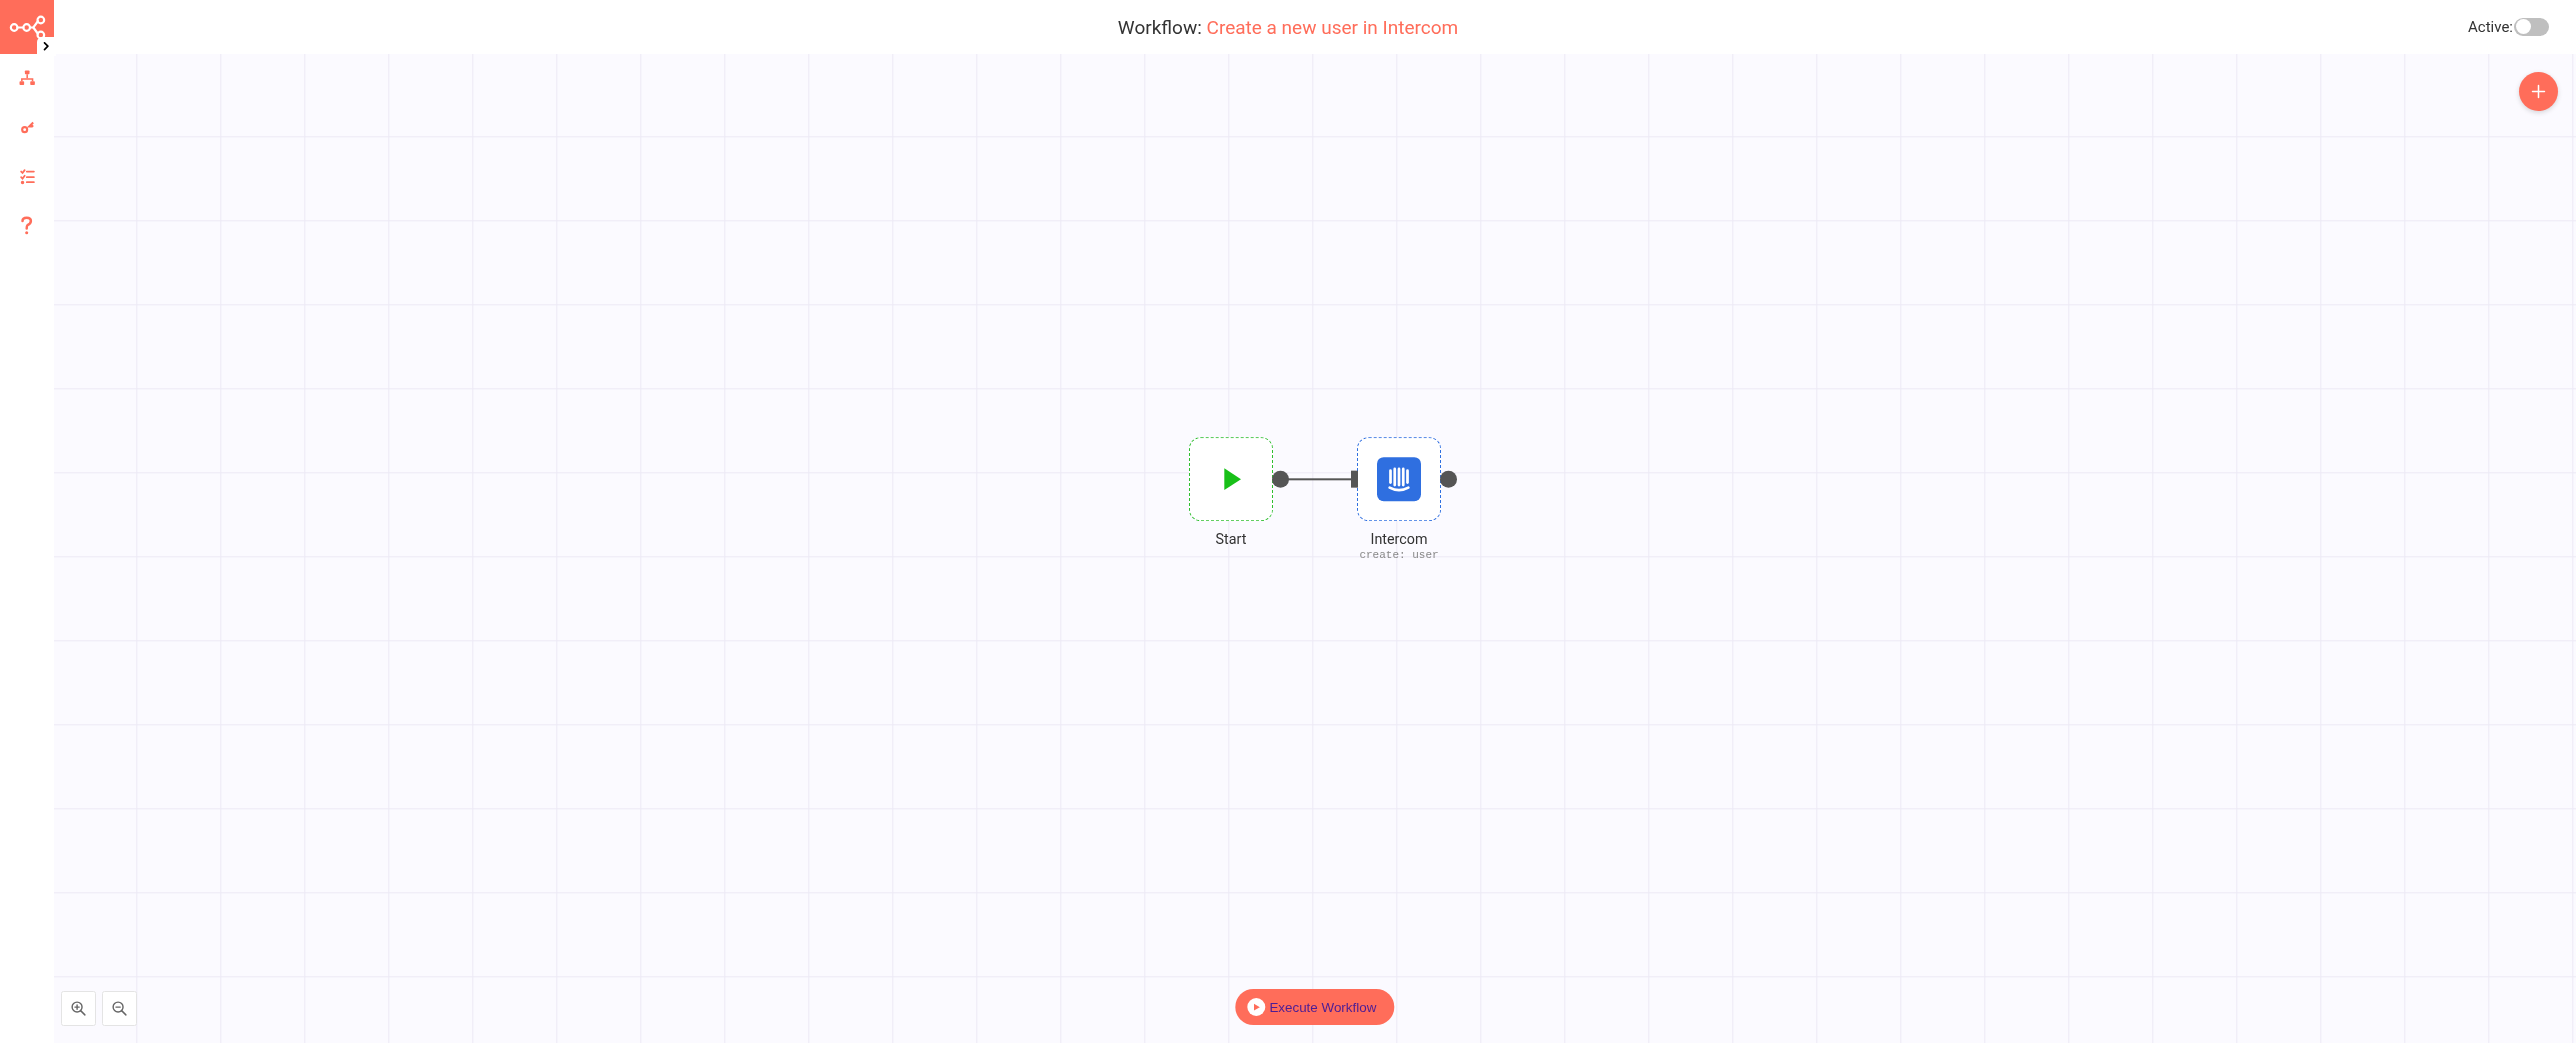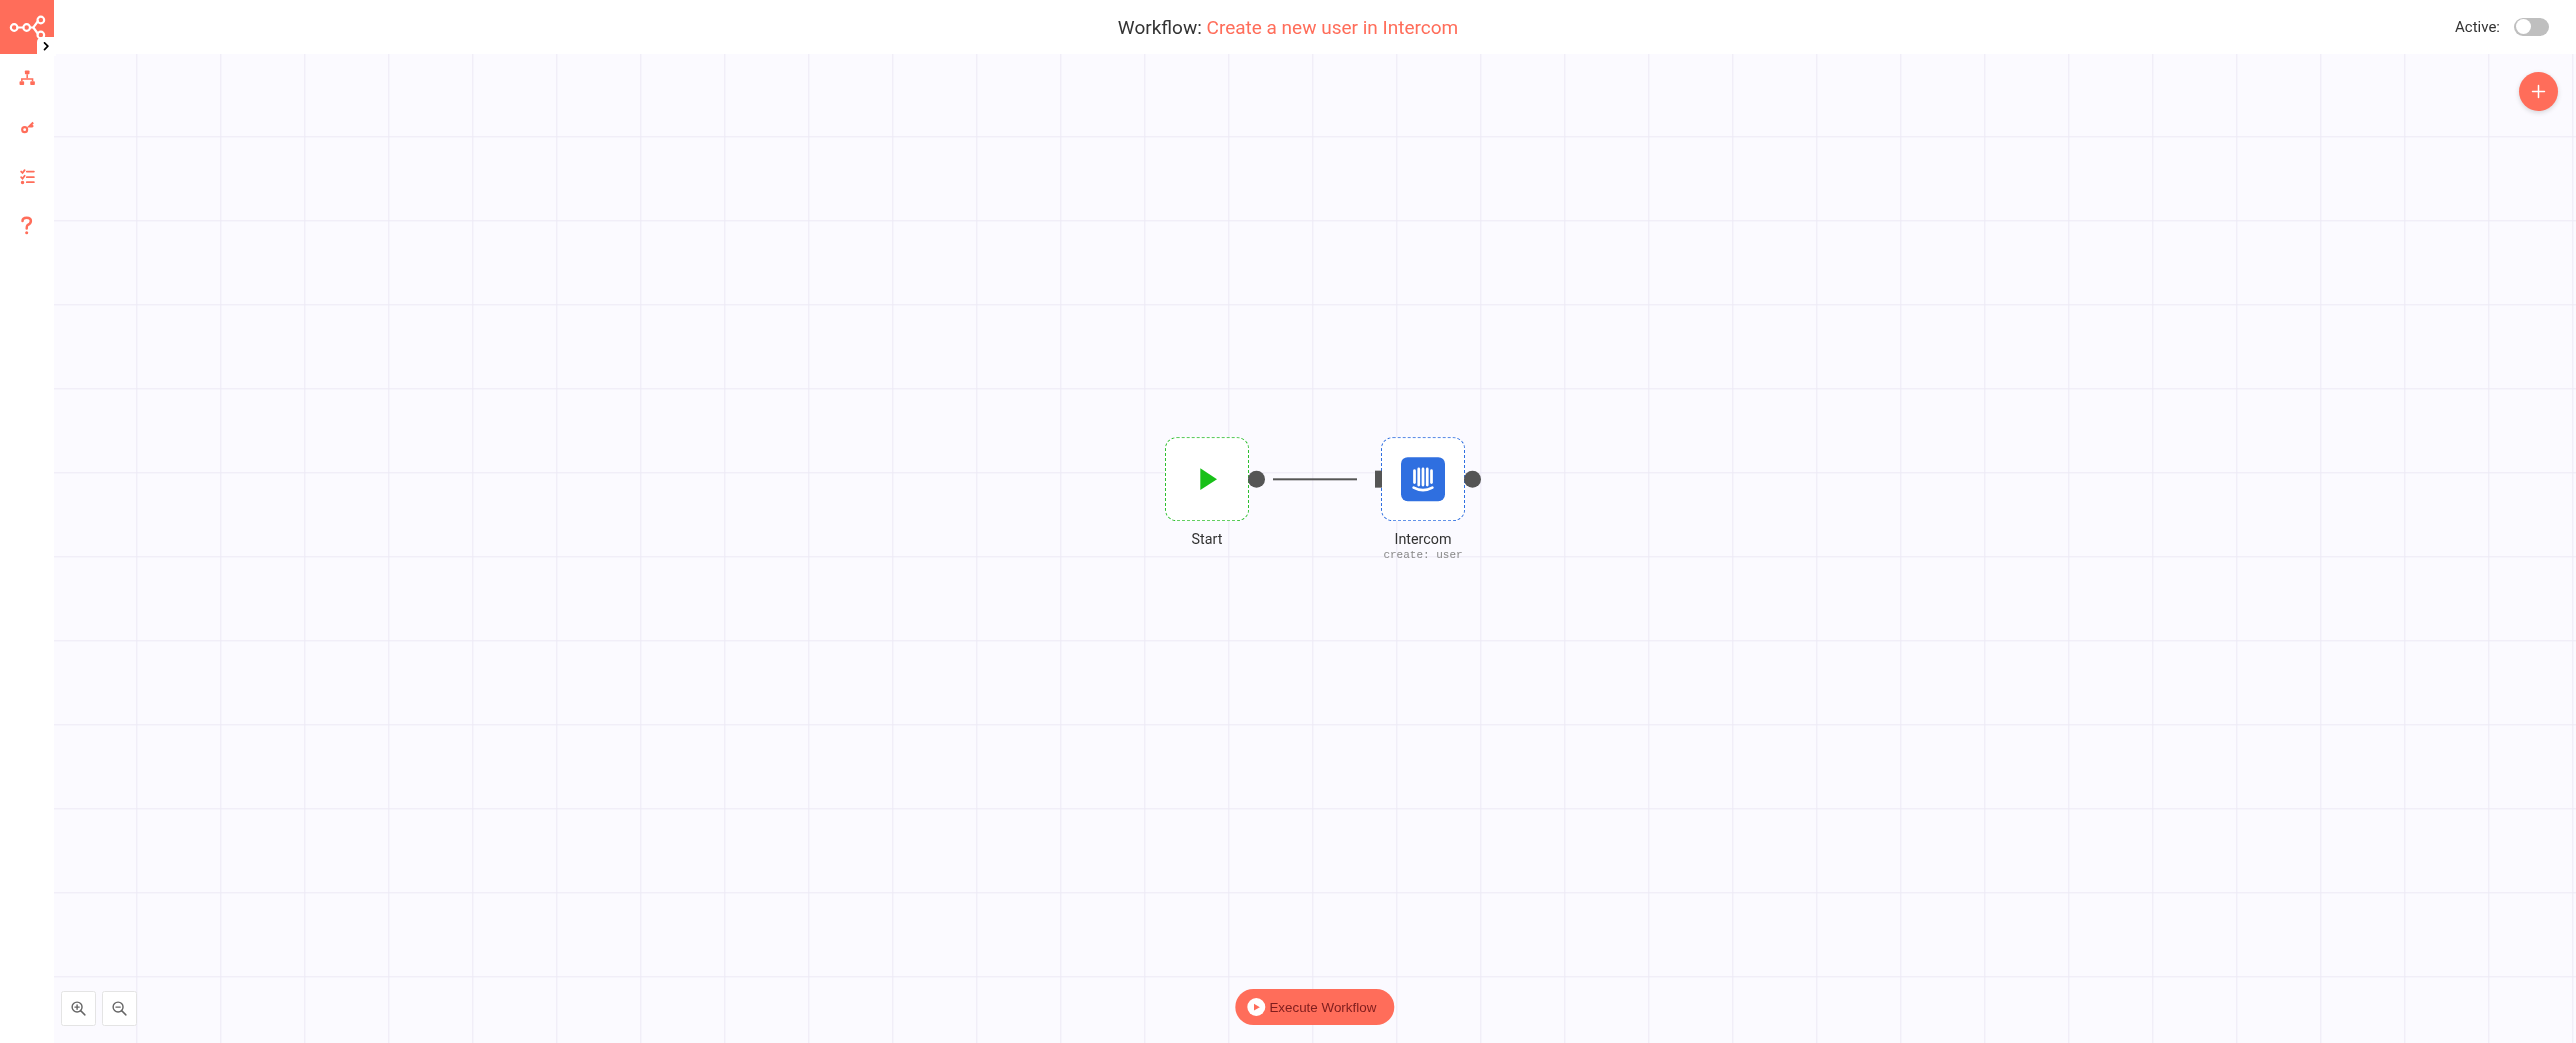--- a/index.html
+++ b/index.html
@@ -22,21 +22,21 @@
     transform: translateX(-50%);
     font-size: 19px;
     color: #333;
     white-space: nowrap;
   }
   .header-title-wrap .wf-name { color: #ff6d5a; }
   .header-right {
     margin-left: auto;
     display: flex;
     align-items: flex-start;
-    gap: 14px;
+    gap: 1px;
     font-size: 15px;
     color: #333;
   }
   .toggle {
     width: 35px; height: 18.4px;
     background: #bfbfbf;
     border-radius: 9.2px;
     position: relative;
     cursor: pointer;
   }
@@ -126,21 +126,21 @@
     cursor: pointer;
     color: #666;
   }
 
   
   .execute-btn {
     position: absolute;
     bottom: 18.4px; left: 50%;
     transform: translateX(-50%);
     background: #ff6d5a;
-    color: #7f1d1d;
+    color: #4c1d95;
     border: none;
     border-radius: 18.4px;
     padding: 8.4px 18.4px 8.4px 11.7px;
     font-size: 13.4px;
     font-weight: 500;
     display: flex; align-items: center; gap: 4px;
     cursor: pointer;
   }
   .execute-btn .play-badge {
     width: 18.4px; height: 18.4px; border-radius: 50%;
@@ -148,21 +148,20 @@
     display: flex; align-items: center; justify-content: center;
   }
 
   
   .node-layer {
     position: absolute;
     left: 50%; top: 45%;
     transform: translate(-50%, -50%);
     display: flex;
     align-items: flex-start;
-    gap: 24px;
   }
   .node-group {
     display: flex;
     flex-direction: column;
     align-items: center;
     position: relative;
   }
   .node-box {
     width: 84px; height: 84px;
     background: #fff;

